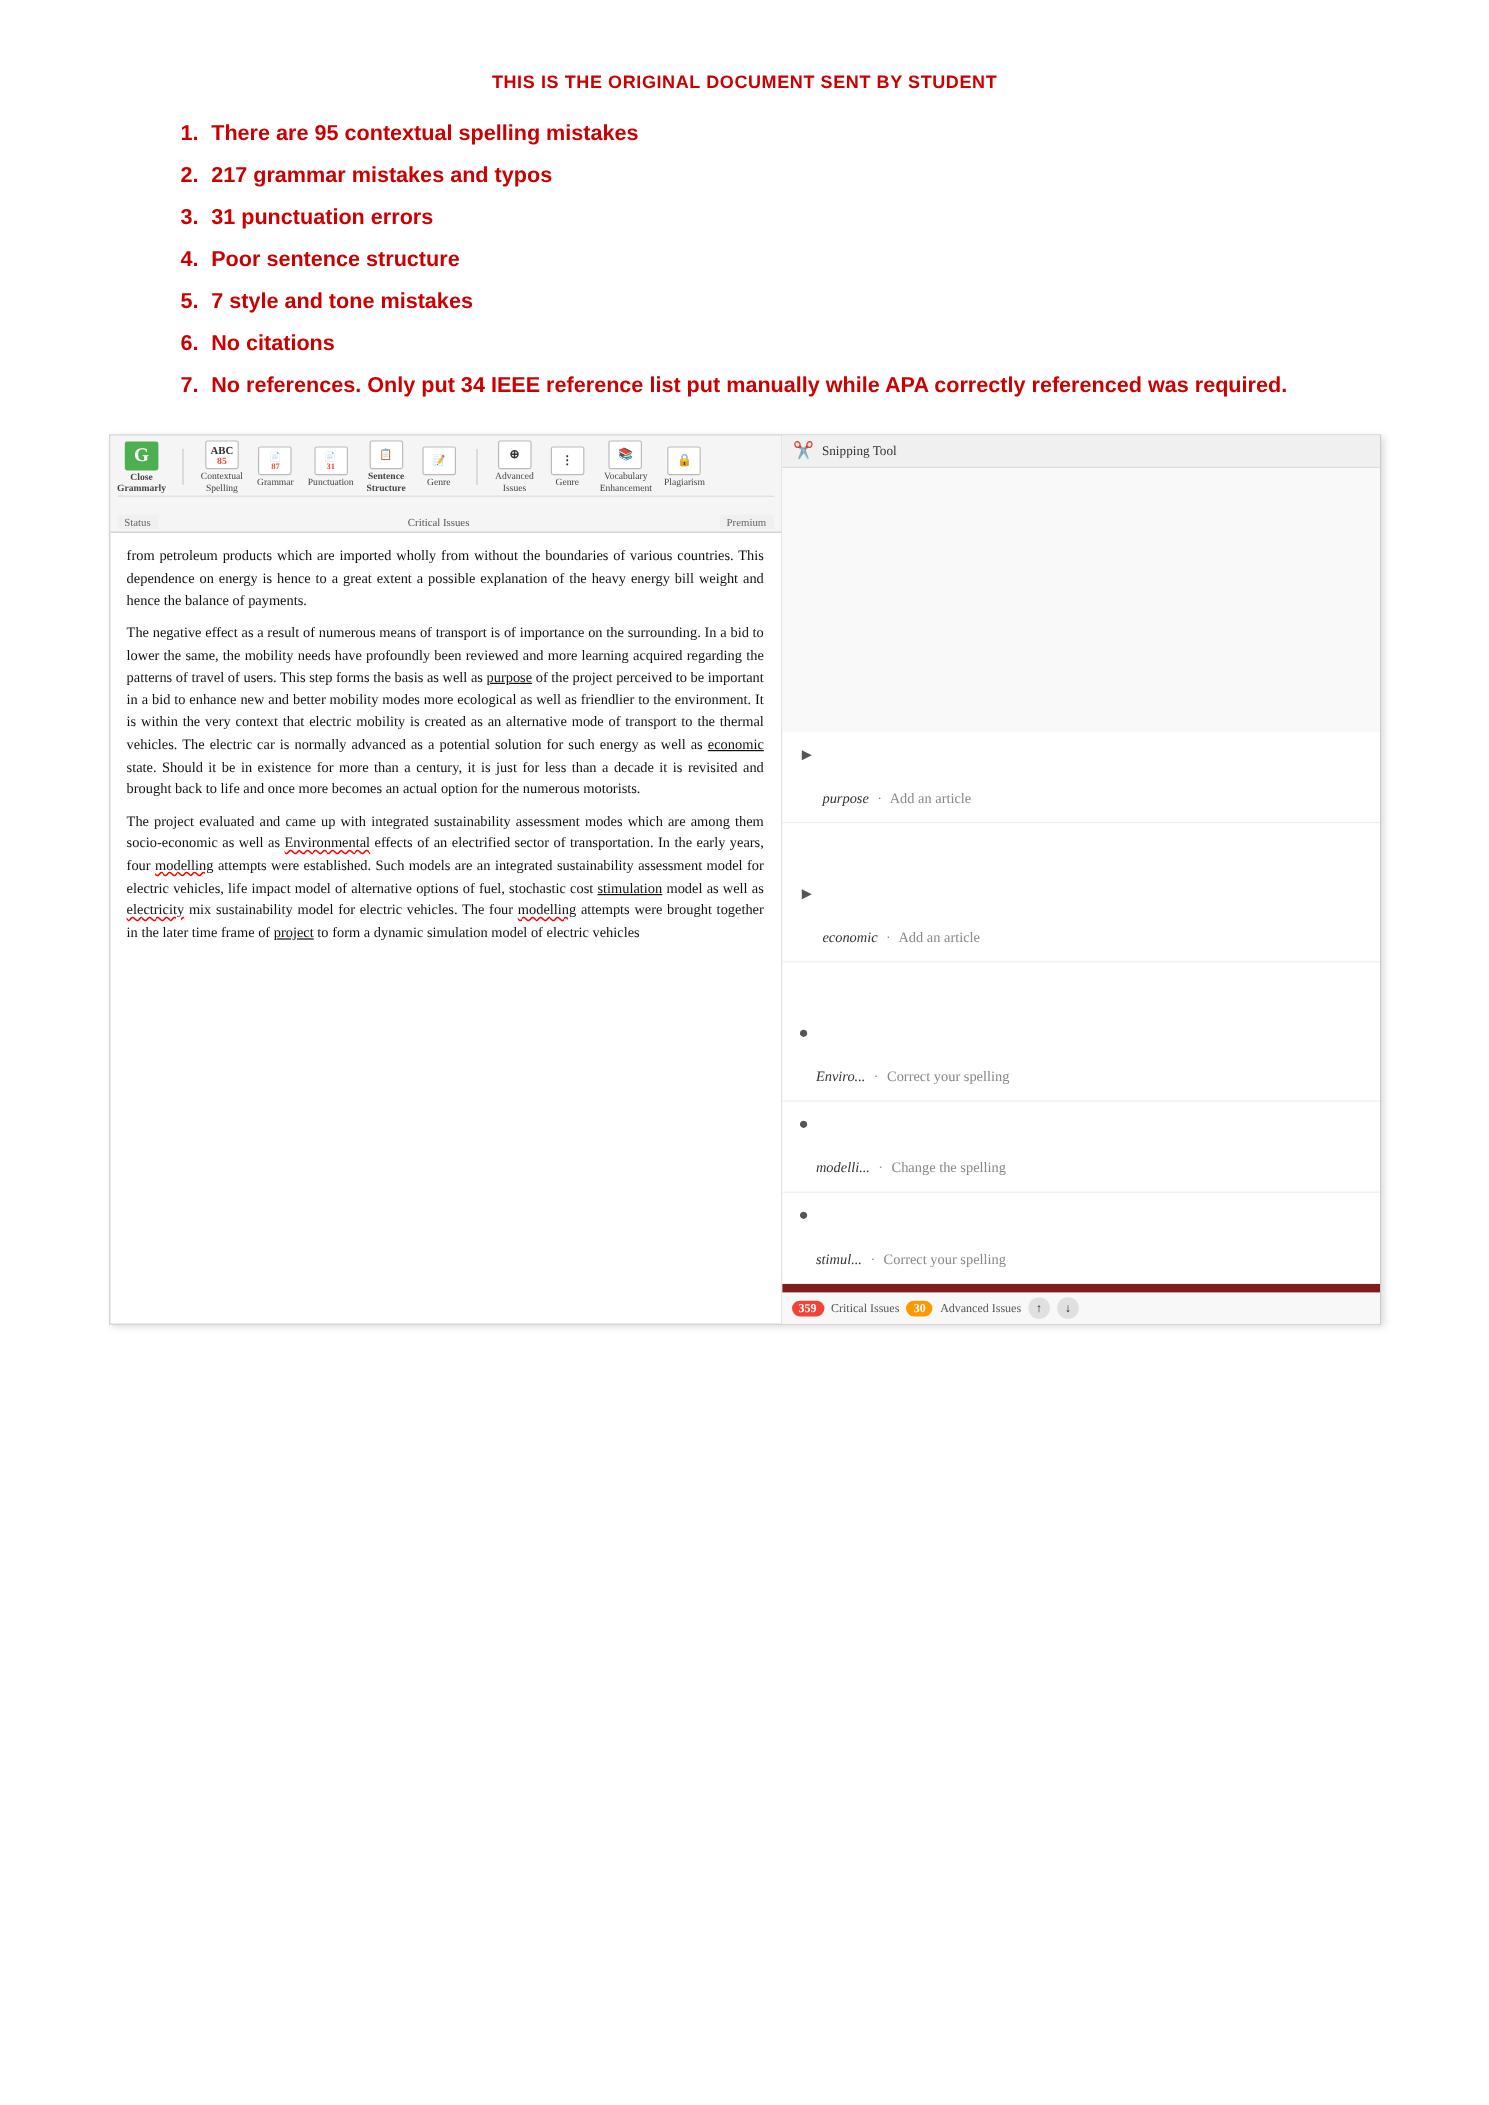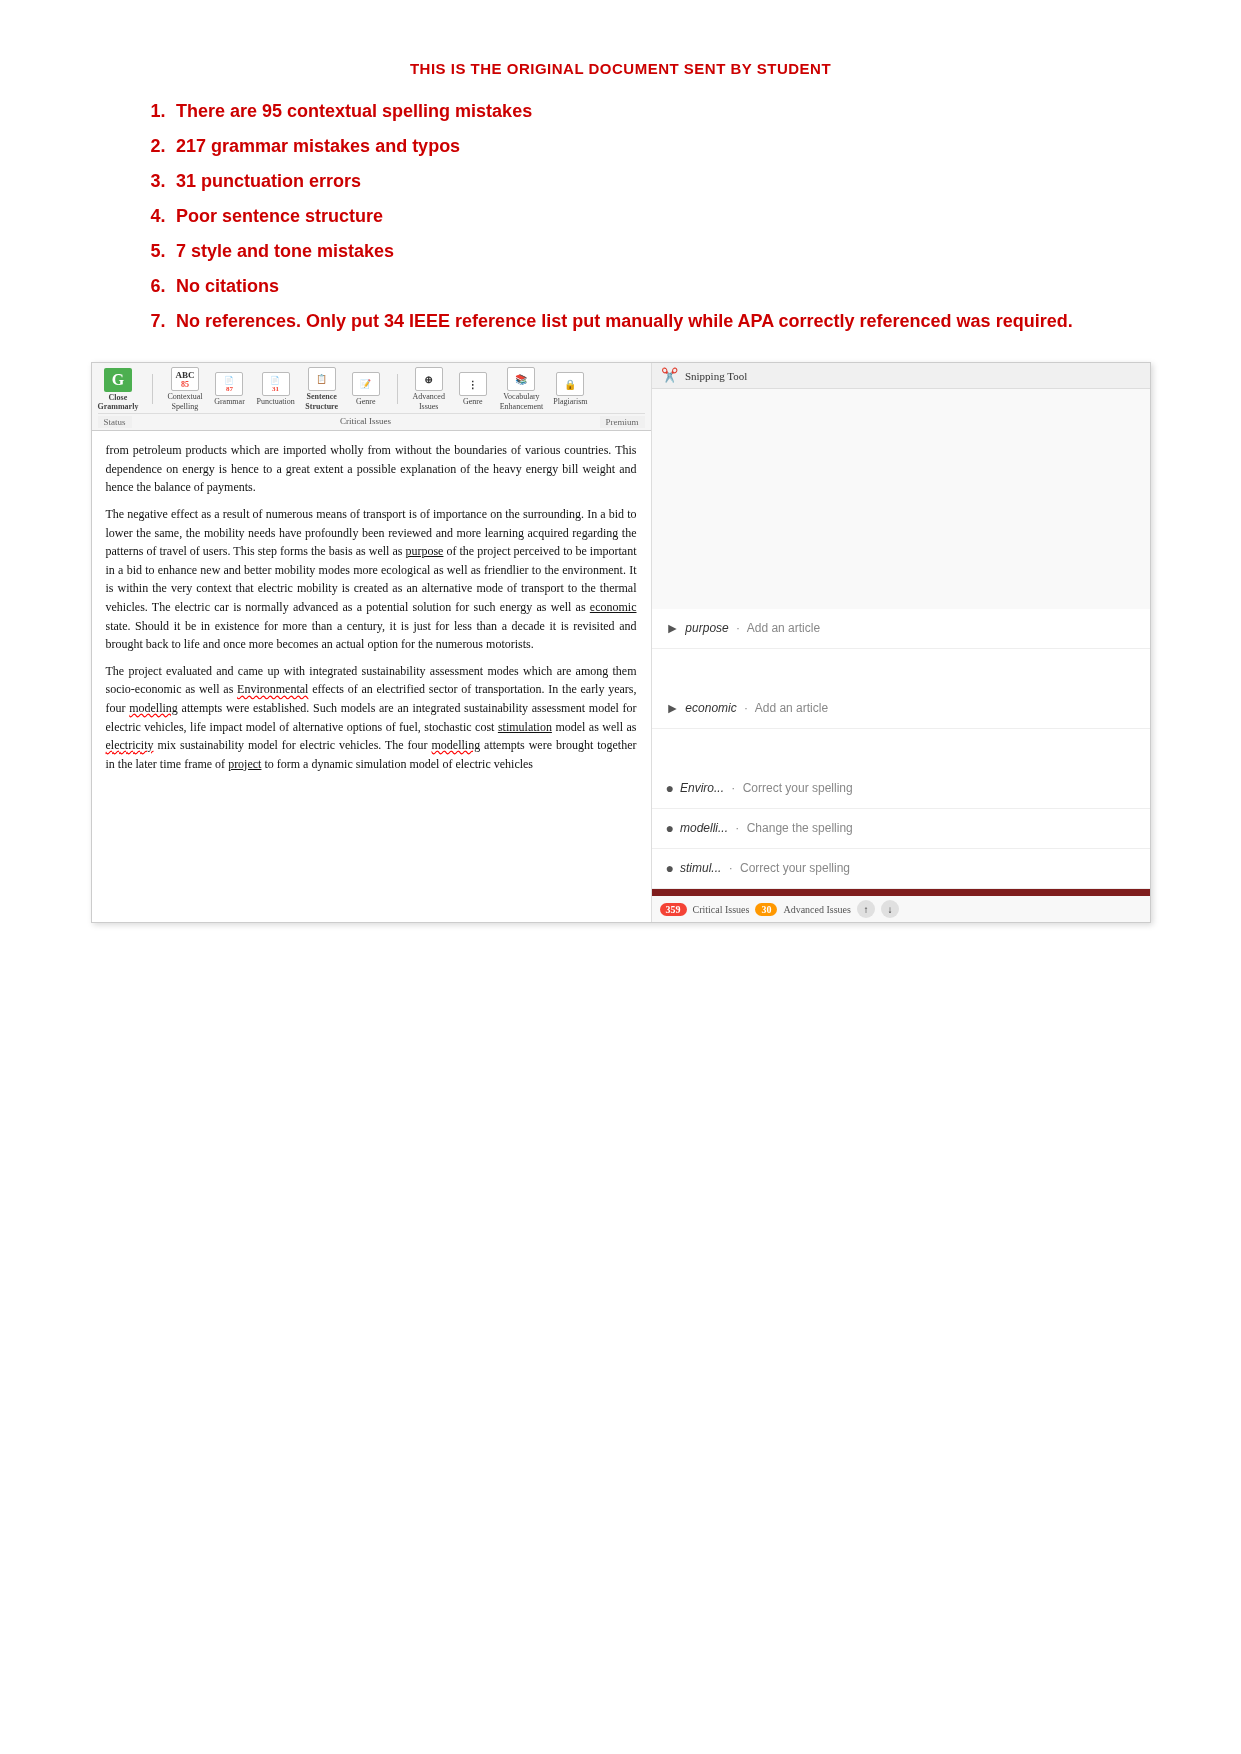--- a/index.html
+++ b/index.html
@@ -117,25 +117,26 @@
       position: relative;
     }
     .toolbar-separator {
       width: 1px;
       height: 30px;
       background: #ccc;
       margin: 0 4px;
     }
     .toolbar-row2 {
       display: flex;
+      align-items: center;
       font-size: 9px;
       color: #555;
       gap: 6px;
       border-top: 1px solid #ddd;
-      padding-top: 2px;
+      padding-top: 15px;
     }
     .toolbar-section-label {
       font-size: 9px;
       color: #666;
       padding: 1px 6px;
       background: #f0f0f0;
     }
 
     
     .doc-content {
@@ -190,22 +191,23 @@
       align-items: flex-start;
       gap: 6px;
     }
     .suggestion-bullet {
       color: #555;
       font-size: 14px;
       line-height: 1;
       margin-top: 1px;
     }
     .suggestion-text {
-      font-family: Liberation Sans, sans-serif;
+      font-family: Liberation Serif, serif;
       font-size: 12px;
+      margin-top: 36px;
     }
     .suggestion-text .word {
       font-style: italic;
     }
     .suggestion-text .action {
       color: #888;
     }
     .suggestion-dot {
       color: #888;
       margin: 0 4px;

